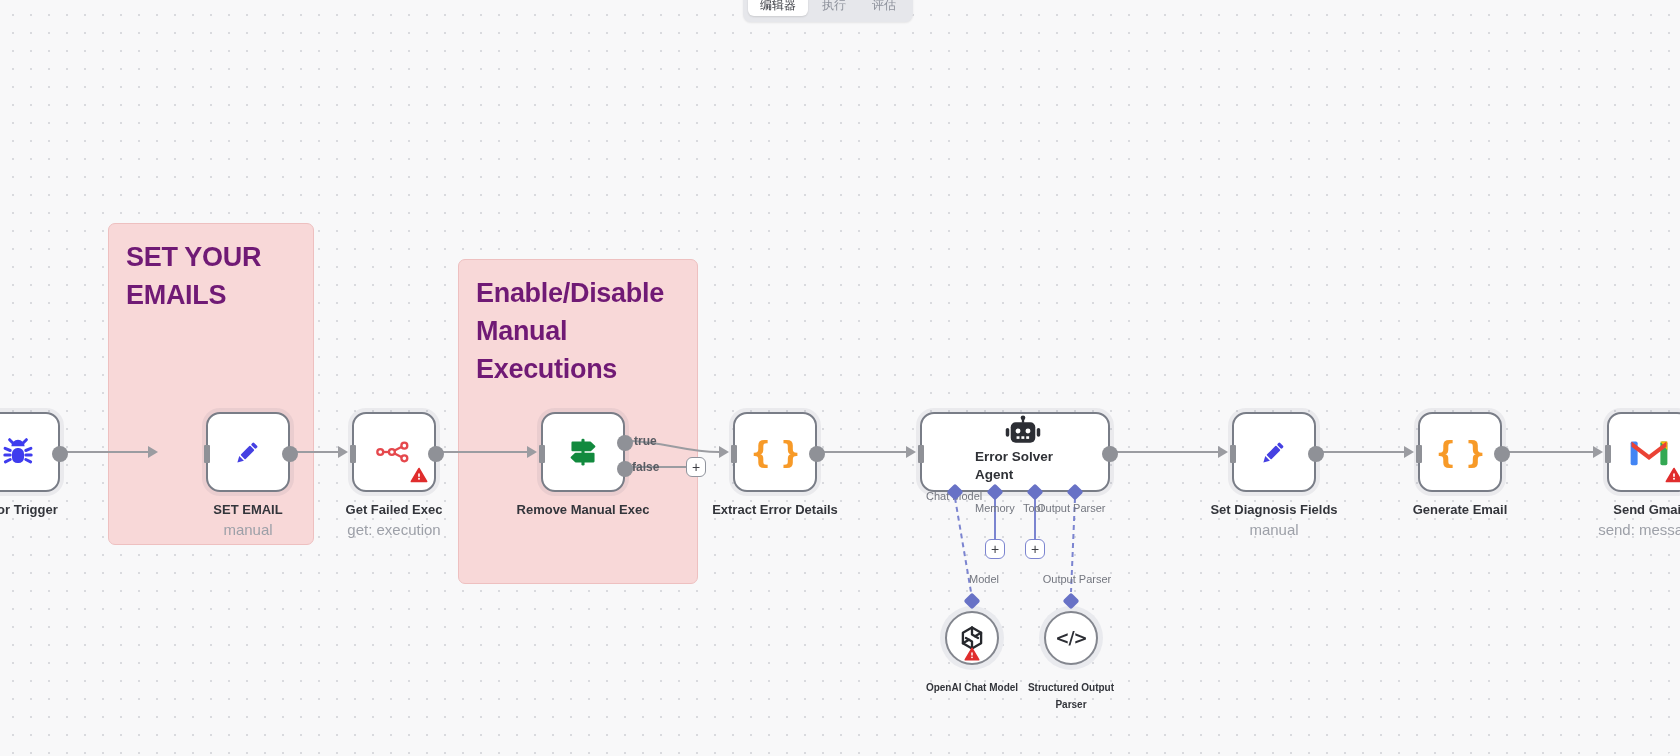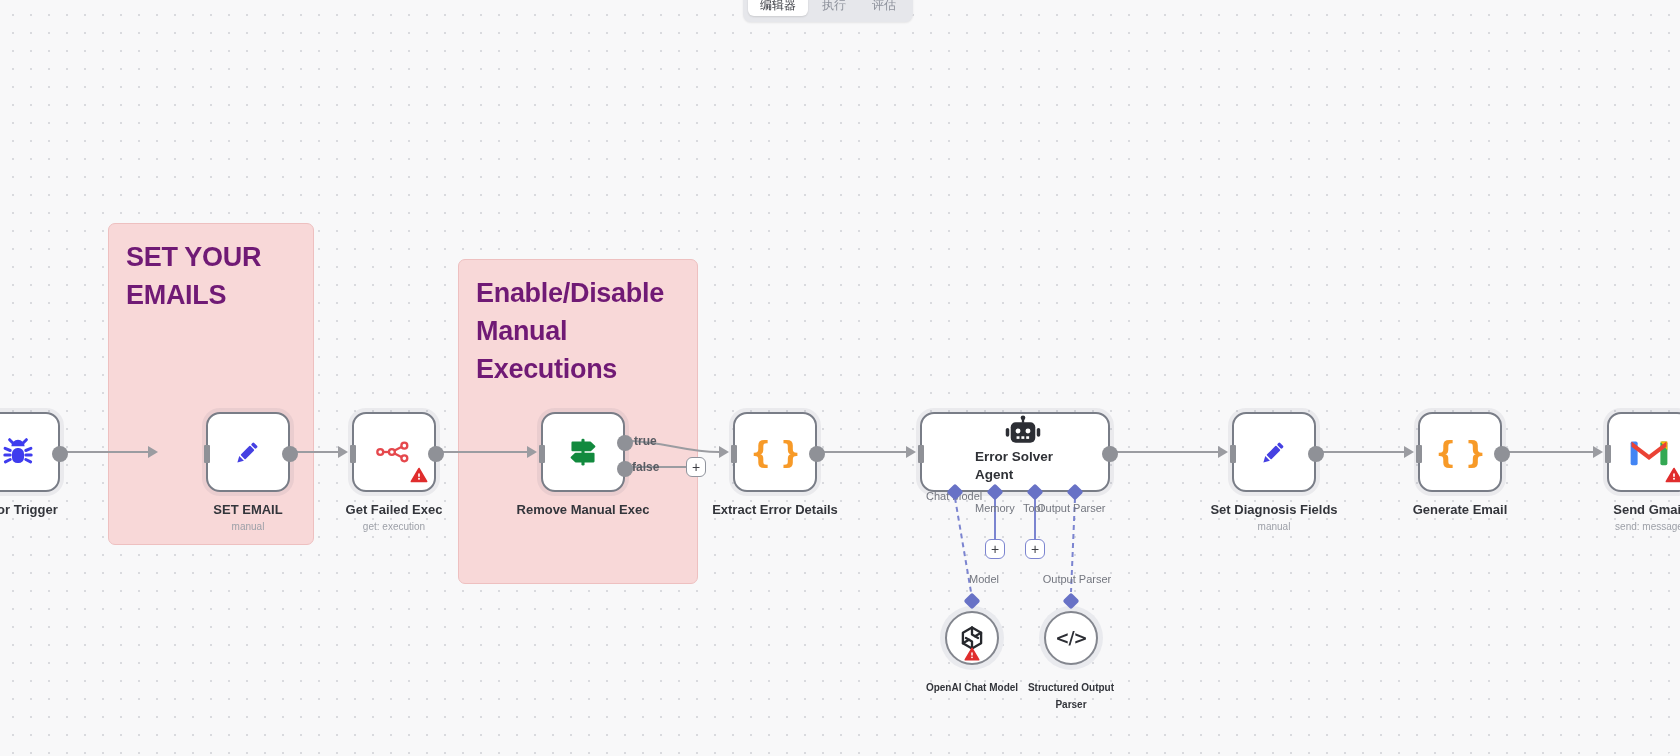--- a/index.html
+++ b/index.html
@@ -40,21 +40,21 @@
     border:2px solid #797d87;border-radius:14px;box-sizing:border-box;z-index:3;
     box-shadow:0 0 0 4px rgba(100,104,118,.09);cursor:pointer;
   }
   .node .icon{position:absolute;inset:0;display:flex;align-items:center;justify-content:center;}
   .nlabel{
     position:absolute;top:88px;left:50%;transform:translateX(-50%);
     font-size:13px;font-weight:600;color:#33353b;white-space:nowrap;text-align:center;
   }
   .nsub{
     position:absolute;top:107px;left:50%;transform:translateX(-50%);
-    font-size:10px;font-weight:400;color:#9da0a8;white-space:nowrap;text-align:center;
+    font-size:15px;font-weight:400;color:#9da0a8;white-space:nowrap;text-align:center;
   }
   .out-dot{
     position:absolute;right:-10px;top:32px;width:16px;height:16px;border-radius:50%;
     background:#8f9197;z-index:4;cursor:crosshair;
   }
   .in-bar{
     position:absolute;left:-4px;top:31px;width:6px;height:18px;background:#8f9197;border-radius:1px;
   }
   .warn{position:absolute;right:6px;bottom:6px;width:18px;height:18px;}
   .braces{font-family:"DejaVu Sans","Liberation Sans",sans-serif;font-weight:700;font-size:30px;color:#f79a28;letter-spacing:-1px;}

